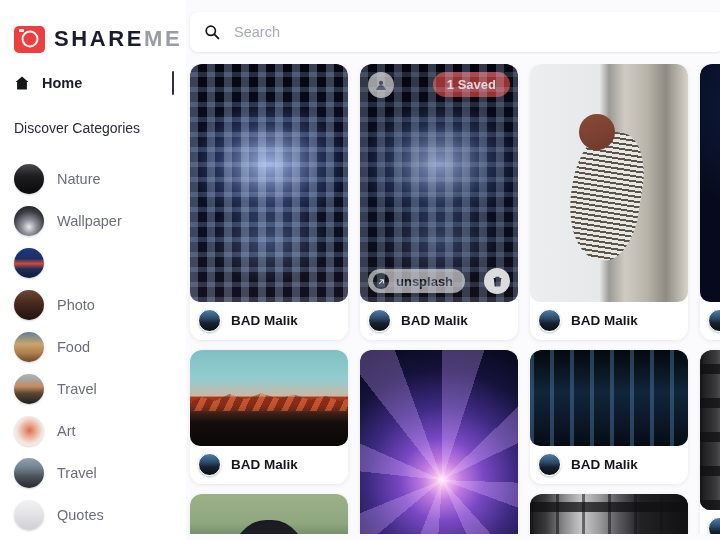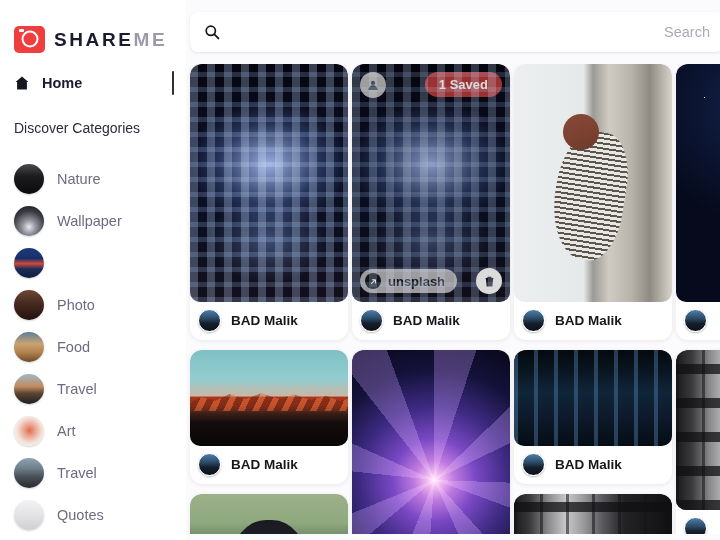--- a/index.html
+++ b/index.html
@@ -57,21 +57,21 @@
   }
   .logo-mark::after {
     content: "";
     position: absolute;
     left: 5px; top: 3px;
     width: 5px; height: 3px;
     background: #ffffff;
     border-radius: 1px;
   }
   .logo-text {
-    font-size: 19px;
+    font-size: 22px;
     font-weight: 700;
     letter-spacing: 2.6px;
     line-height: 1;
     white-space: nowrap;
   }
   .logo-share { color: #1b1b2f; }
   .logo-me { color: #9a9aa8; }
 
   .nav-home {
     display: flex;
@@ -165,30 +165,29 @@
   .search-icon { width: 16px; height: 16px; flex-shrink: 0; display:block; }
   .search-input {
     flex: 1;
     border: none;
     outline: none;
     background: transparent;
     font-family: "Liberation Sans", sans-serif;
     font-size: 14.5px;
     color: #2b2b3c;
     height: 100%;
-    text-align: right;
   }
   .search-input::placeholder { color: #a9aab8; }
 
   
   .masonry {
     margin-top: 12px;
     padding-left: 4px;
     display: flex;
-    gap: 4px;
+    gap: 12px;
     height: 470px;
     overflow: hidden;
   }
   .col { width: 158px; flex-shrink: 0; }
 
   .card {
     background: #ffffff;
     border-radius: 12px;
     margin-bottom: 10px;
     overflow: hidden;

